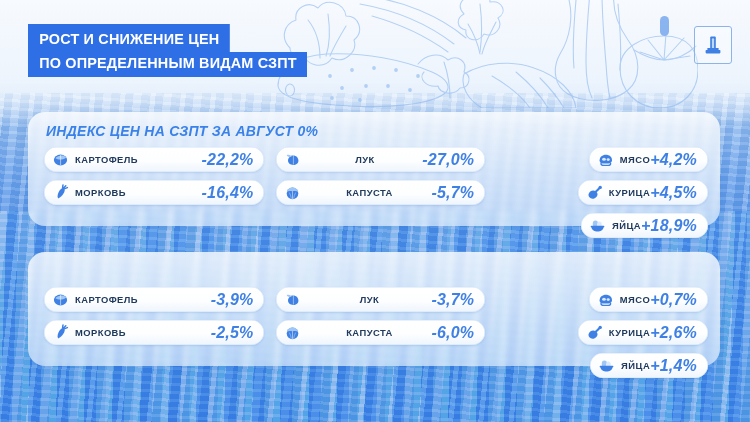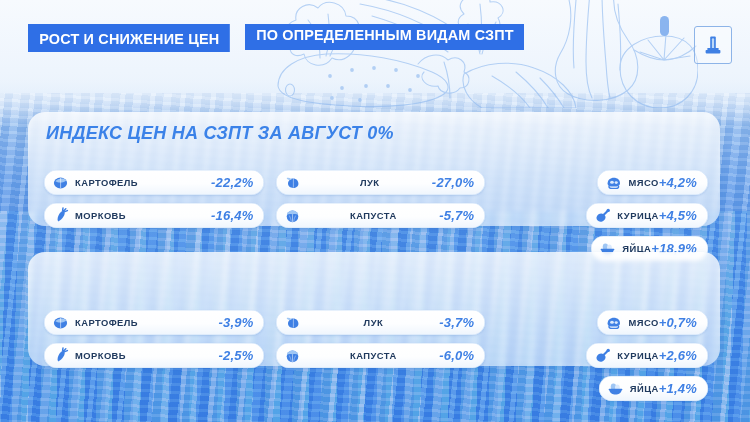--- a/index.html
+++ b/index.html
@@ -34,21 +34,21 @@
     background:linear-gradient(180deg,#f7fafe 0%,#eef5fd 55%,rgba(238,245,253,0) 100%);
   }
 
   
   .veg-art{position:absolute;left:268px;top:-10px;width:430px;height:118px;opacity:.62;}
   .veg-art svg{display:block;width:100%;height:100%;}
 
   
   .title-banner{
     position:absolute;left:28px;top:24px;z-index:5;
-    display:flex;flex-direction:row;align-items:flex-start;
+    display:flex;flex-direction:column;align-items:flex-start;
   }
   .title-line{
     background:#2f6fe6;color:#ffffff;
     font-weight:bold;font-style:normal;
     font-size:15.5px;letter-spacing:.2px;line-height:1;
     padding:7px 11px 7px 12px;
     transform:scaleX(.93);transform-origin:left center;
     white-space:nowrap;
   }
   .title-line.l1{padding-bottom:5px;}
@@ -70,45 +70,45 @@
     border-radius:17px;
     box-shadow:0 2px 10px rgba(30,85,170,.10);
     backdrop-filter:blur(2px);
   }
   #panel-august{top:112px;height:114px;}
   #panel-week{top:252px;height:114px;}
 
   .panel-title{
     position:absolute;left:18px;top:11px;
     color:#3b82e8;font-weight:bold;font-style:italic;
-    font-size:18px;letter-spacing:.25px;white-space:nowrap;
-  }
-
-  .cols{position:absolute;left:16px;right:12px;top:35px;display:flex;gap:0;margin-top:23px;}
+    font-size:14px;letter-spacing:.25px;white-space:nowrap;
+  }
+
+  .cols{position:absolute;left:16px;right:12px;top:35px;display:flex;gap:0;}
   .col{display:flex;flex-direction:column;gap:8px;}
   .col-1{width:228px;}
   .col-2{width:216px;margin-left:12px;text-align:center;}
   .col-3{width:218px;margin-left:12px;align-items:flex-end;}
 
   .pill{
     position:relative;display:flex;align-items:center;
     height:25px;border-radius:13px;
     background:linear-gradient(180deg,#ffffff 0%,#fdfeff 55%,#eef5fd 100%);
     box-shadow:0 1px 2px rgba(40,95,180,.16), 0 0 0 .6px rgba(200,222,248,.85) inset;
     padding:0 11px 0 8px;
     box-sizing:border-box;
   }
   .pill .ico{width:17px;height:17px;flex:0 0 17px;display:flex;align-items:center;justify-content:center;margin-right:6px;}
   .pill .ico svg{display:block;}
   .pill .nm{
     color:#203a5e;font-size:9.4px;font-weight:bold;letter-spacing:.45px;
     white-space:nowrap;flex:1 1 auto;
   }
   .pill .val{
-    color:#3f80e4;font-size:13px;font-weight:bold;font-style:italic;
+    color:#3f80e4;font-size:16px;font-weight:bold;font-style:italic;
     letter-spacing:.2px;white-space:nowrap;margin-left:auto;
   }
   .col-3 .pill .nm{letter-spacing:.5px;}
 </style>
 </head>
 <body>
 
 <div class="stage">
 
   <div class="bg-base"></div>

